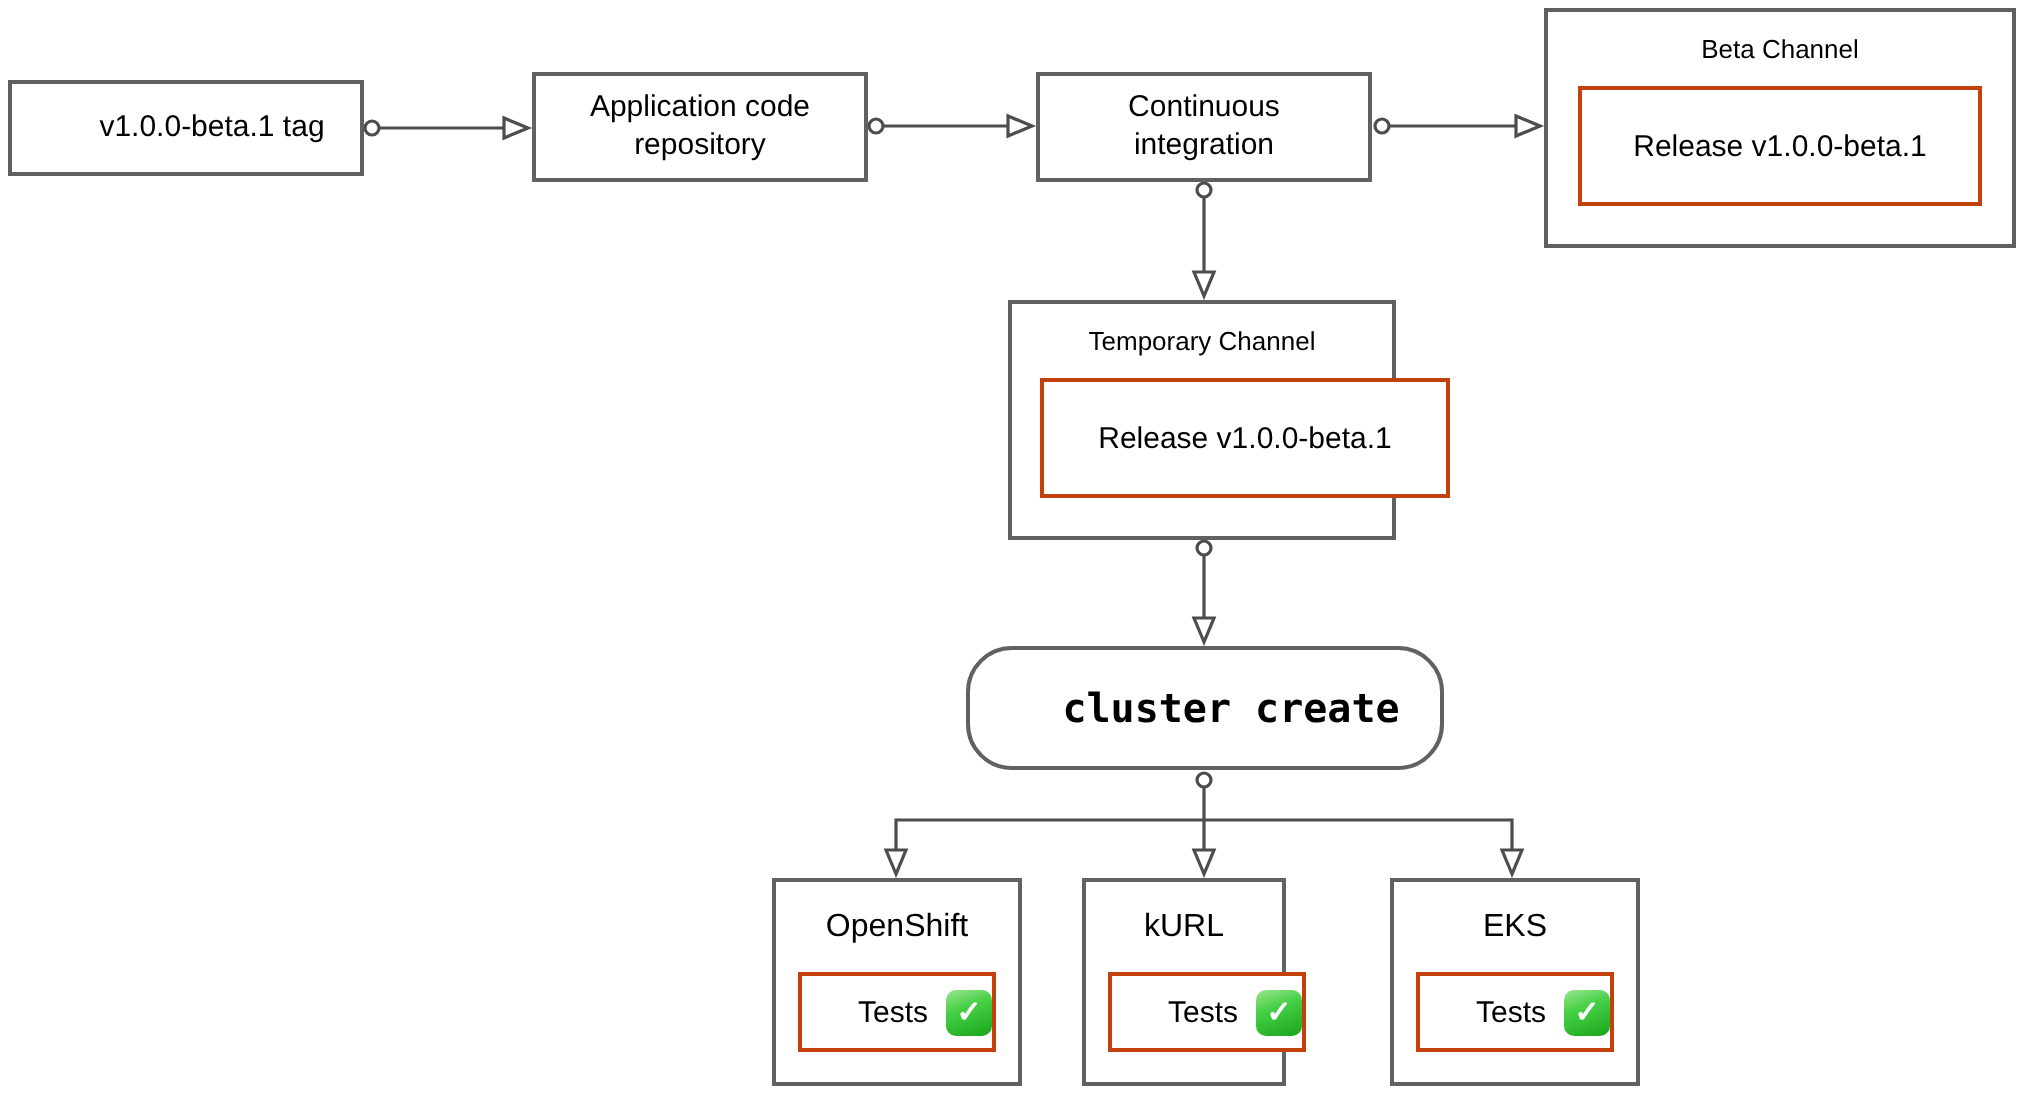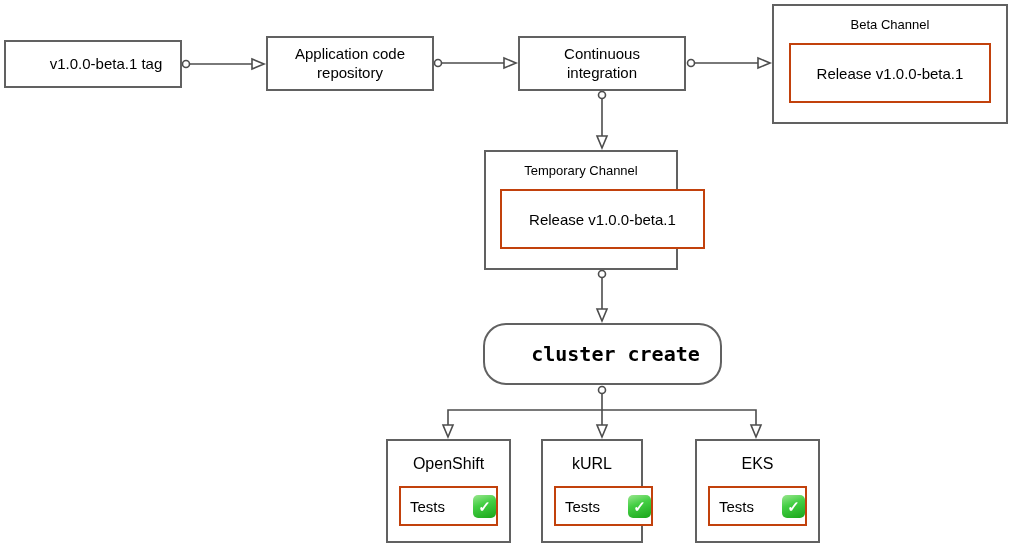--- a/index.html
+++ b/index.html
@@ -62,34 +62,34 @@
     background: #ffffff;
     border: 2px solid #c2410c;
     display: flex;
     align-items: center;
     justify-content: center;
     font-size: 15px;
     color: #000000;
   }
 
   .node-beta { left: 772px; top: 4px;   width: 236px; height: 120px; }
-  .node-temp { left: 484px; top: 150px; width: 194px; height: 120px; }
+  .node-temp { left: 504px; top: 150px; width: 194px; height: 120px; }
   .node-beta .container-title,
   .node-temp .container-title { top: 11px; }
   .node-beta .inner-node { left: 15px; top: 37px; width: 202px; height: 60px; }
   .node-temp .inner-node { left: 14px; top: 37px; width: 205px; height: 60px; }
 
   .node-platform { width: 125px; height: 104px; top: 439px; }
   .node-openshift { left: 386px; }
   .node-kurl      { left: 541px; width: 102px; }
   .node-eks       { left: 695px; }
   .node-platform .container-title { top: 14px; font-size: 16px; }
   .node-platform .inner-node {
     left: 11px; top: 45px; width: 99px; height: 40px;
-    justify-content: space-between;
+    justify-content: flex-end;
     padding-left: 9px;
     gap: 9px;
   }
 
   .check-icon {
     display: inline-flex;
     align-items: center;
     justify-content: center;
     width: 23px; height: 23px;
     border-radius: 5px;

